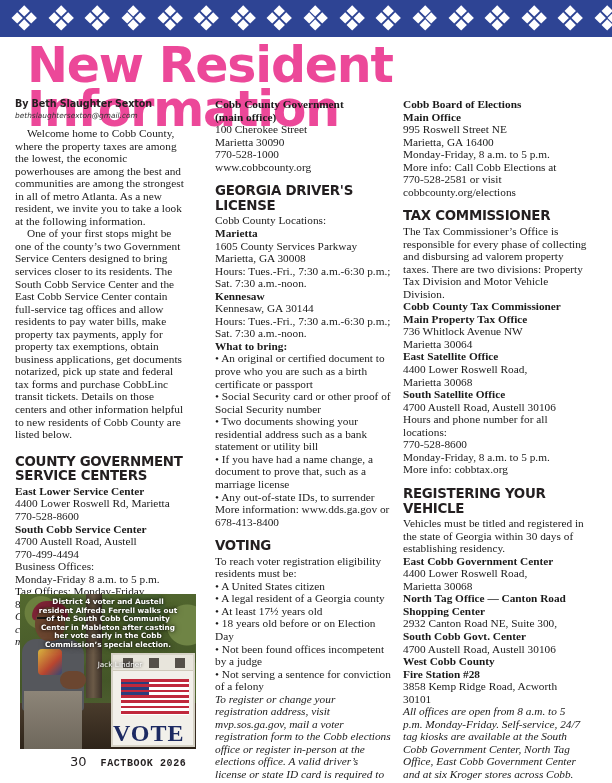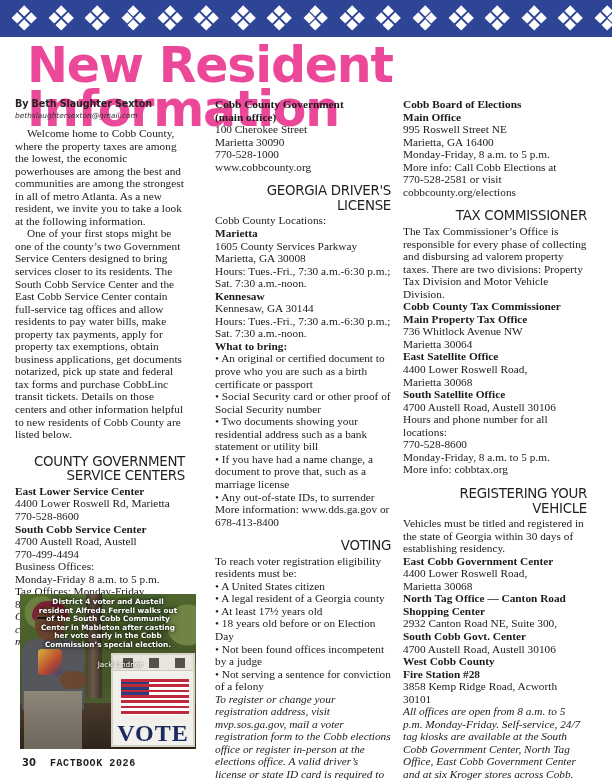--- a/index.html
+++ b/index.html
@@ -60,23 +60,23 @@
   }
 
   p.body {
     font-size:11.3px; line-height:12.55px; text-align:left;
     text-indent:12px; color:#1a1a1a;
   }
   p.body.noind { text-indent:0; }
 
   .sec {
     font-family:"DejaVu Sans", sans-serif;
-    font-weight:normal; font-size:13.4px; line-height:14.6px;
+    font-weight:bold; font-size:13.4px; line-height:14.6px;
     color:#231f20; letter-spacing:-0.3px;
-    margin-top:11px; margin-bottom:1px;text-align:right;
+    margin-top:11px; margin-bottom:1px;
   }
   .sec.first { margin-top:14px; }
 
   .ln { font-size:11.3px; line-height:12.55px; color:#1a1a1a; }
   .ln.b { font-weight:bold; }
   .ln.i { font-style:italic; }
 
   
   #photo {
     position:absolute; left:20px; top:594px; width:176px; height:155px;
@@ -150,21 +150,21 @@
     position:absolute; top:3px; width:10px; height:10px; background:#55504a;
   }
   #photo .flag {
     position:absolute; left:8px; top:24px; width:68px; height:36px;
     background:#ffffff; overflow:hidden;
   }
   #photo .flag .stripe { position:absolute; left:0; width:100%; height:2.77px; background:#c0283c; }
   #photo .flag .canton { position:absolute; left:0; top:0; width:28px; height:19.4px; background:#2b3d7b; }
   #photo .vote {
     position:absolute; left:0; bottom:-2px; width:100%;
-    text-align:center; font-family:"Liberation Serif", serif;
+    text-align:left; font-family:"Liberation Serif", serif;
     font-weight:bold; font-size:24px; letter-spacing:1px; color:#1d2a62;
   }
   
   #caption {
     position:absolute; left:34px; top:598px; width:148px;
     font-family:"DejaVu Sans", sans-serif;
     font-weight:bold; font-size:7.3px; line-height:8.6px;
     color:#ffffff; text-align:center;
     text-shadow:0 0 3px rgba(0,0,0,.85), 0 0 6px rgba(0,0,0,.6);
   }
@@ -172,22 +172,22 @@
     position:absolute; left:46px; top:660px; width:148px;
     font-family:"DejaVu Sans", sans-serif;
     font-weight:normal; font-size:7.3px; line-height:9px;
     color:#ffffff; text-align:center;
     text-shadow:0 0 3px rgba(0,0,0,.85);
   }
 
   
   #footer { position:absolute; left:22px; bottom:14px; display:flex; align-items:baseline; }
   #pageno {
-    font-family:"DejaVu Sans", sans-serif; font-weight:bold;
-    font-size:10px; color:#231f20; margin-right:14px;
+    font-family:"DejaVu Sans", sans-serif; font-weight:normal;
+    font-size:13px; color:#231f20; margin-right:14px;margin-left:48px;
   }
   #foottitle {
     font-family:Liberation Mono, monospace; font-weight:bold;
     font-size:10px; letter-spacing:.6px; color:#231f20;
   }
 </style>
 </head>
 <body>
 
 <div id="band">

